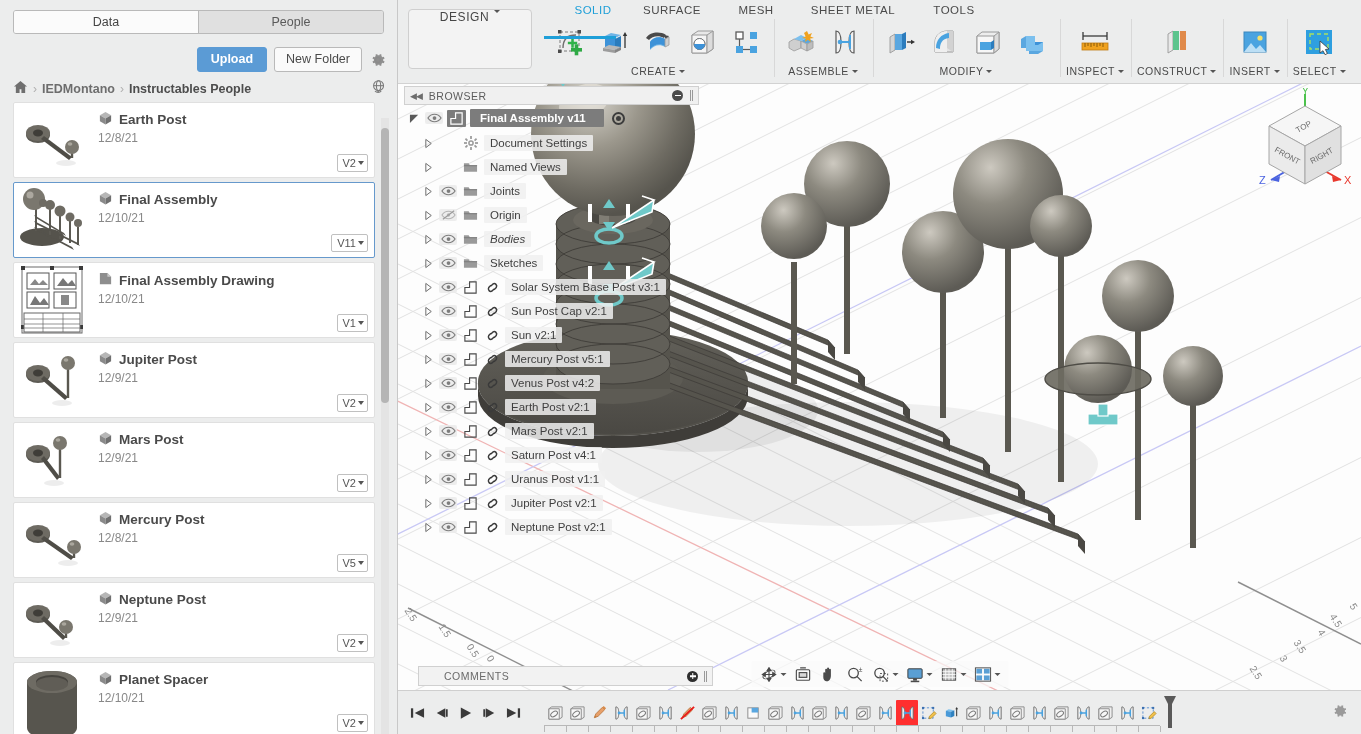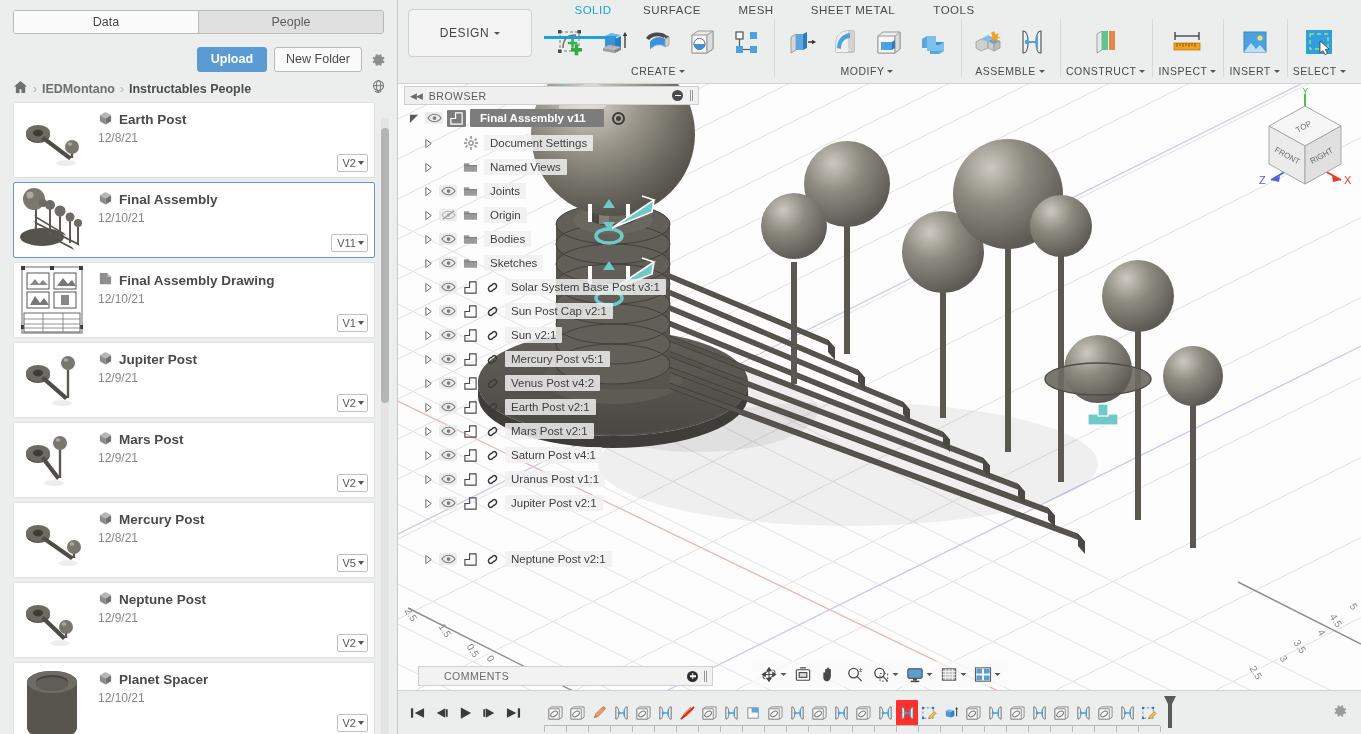--- a/index.html
+++ b/index.html
@@ -99,23 +99,23 @@
 
   
   #right { flex: 1; display: flex; flex-direction: column; position: relative; background: #eceded; }
 
   
   #ribbon {
     height: 84px; background: #eceded; border-bottom: 1px solid #d2d2d2;
     display: flex; align-items: flex-start; position: relative; flex: 0 0 84px;
   }
   .design-box {
-    width: 124px; height: 48px; margin: 9px 12px 16px 10px;
+    width: 124px; height: 60px; margin: 9px 12px 16px 10px;
     border: 1px solid #cfcfcf; border-radius: 4px; background: #f3f3f3;
-    display: flex; align-items: center; justify-content: center; gap: 5px;
+    display: flex; justify-content: center; gap: 5px;
     font-size: 12px; color: #464646; letter-spacing: .6px; cursor: pointer;
     flex: 0 0 124px;
   }
   .ribbon-tabs {
     position: absolute; left: 158px; top: 4px; display: flex; gap: 0;
     font-size: 11.5px; color: #4a4a4a; letter-spacing: .5px;
   }
   .rtab { cursor: pointer; white-space: nowrap; }
   .rtab.active { color: #1e9fd8; font-weight: normal; }
 
@@ -627,20 +627,48 @@
           <div class="rgroup-label">
             <span>CREATE</span>
             <span class="caret-sm"></span>
           </div>
         </div>
 
         <div class="rgroup">
           <div class="rgroup-icons">
             <div class="ricon">
               <svg width="32" height="32" viewBox="0 0 32 32">
+                <path d="M4 16l5-3 7 2v7l-7 3-5-3z" fill="#cfcfcf" stroke="#9a9a9a" stroke-width=".8"></path>
+                <path d="M16 15l6-3 6 3-6 3z" fill="#5aa7e0"></path>
+                <path d="M16 15v7l6 3v-7z" fill="#cfcfcf" stroke="#9a9a9a" stroke-width=".8"></path>
+                <path d="M22 18l6-3v7l-6 3z" fill="#bdbdbd" stroke="#9a9a9a" stroke-width=".8"></path>
+                <path d="M9 13l7-4 6 3-6 3z" fill="#7cc0ee"></path>
+                <path d="M22 5l1.6 3.6L27 7l-1.6 3.5L29 12l-3.8.4L26 16l-3.3-2.2L20 16l.8-3.6L17 12l3.6-1.4L19 7z" fill="#f0a21e"></path>
+              </svg>
+            </div>
+            <div class="ricon">
+              <svg width="32" height="32" viewBox="0 0 32 32">
+                <path d="M7 5c4 0 5 4 5 11s-1 11-5 11z" fill="#f2f2f2" stroke="#5a5a5a" stroke-width="1.2"></path>
+                <path d="M25 5c-4 0-5 4-5 11s1 11 5 11z" fill="#f2f2f2" stroke="#5a5a5a" stroke-width="1.2"></path>
+                <line x1="11" y1="16" x2="21" y2="16" stroke="#4aa3e0" stroke-width="2"></line>
+                <circle cx="11" cy="16" r="2.3" fill="#4aa3e0"></circle>
+                <line x1="21" y1="9" x2="21" y2="23" stroke="#4aa3e0" stroke-width="2"></line>
+              </svg>
+            </div>
+          </div>
+          <div class="rgroup-label">
+            <span>ASSEMBLE</span>
+            <span class="caret-sm"></span>
+          </div>
+        </div>
+
+        <div class="rgroup">
+          <div class="rgroup-icons">
+            <div class="ricon">
+              <svg width="32" height="32" viewBox="0 0 32 32">
                 <path d="M6 11l5-3v16l-5 3z" fill="#d6d6d6" stroke="#9a9a9a" stroke-width=".9"></path>
                 <path d="M11 8h7v16h-7z" fill="#5aa7e0"></path>
                 <path d="M18 8l4-2v16l-4 2z" fill="#2b7cbd"></path>
                 <line x1="23" y1="16" x2="29" y2="16" stroke="#333" stroke-width="1.4"></line>
                 <path d="M31 16l-4 2.2v-4.4z" fill="#333"></path>
               </svg>
             </div>
             <div class="ricon">
               <svg width="32" height="32" viewBox="0 0 32 32">
                 <path d="M7 26V16C7 9.5 12.5 5 19 5h6v21z" fill="#e4e4e4" stroke="#9a9a9a" stroke-width="1"></path>
@@ -661,64 +689,20 @@
             <div class="ricon">
               <svg width="32" height="32" viewBox="0 0 32 32">
                 <path d="M5 13l5-3h9v6h8v9l-5 3h-9v-6H5z" fill="#5aa7e0"></path>
                 <path d="M10 10h9v6h8v9H10z" fill="#7cc0ee"></path>
                 <path d="M19 16h8l-5 3h-3z" fill="#3d92d8"></path>
               </svg>
             </div>
           </div>
           <div class="rgroup-label">
             <span>MODIFY</span>
-            <span class="caret-sm"></span>
-          </div>
-        </div>
-
-        <div class="rgroup">
-          <div class="rgroup-icons">
-            <div class="ricon">
-              <svg width="32" height="32" viewBox="0 0 32 32">
-                <path d="M4 16l5-3 7 2v7l-7 3-5-3z" fill="#cfcfcf" stroke="#9a9a9a" stroke-width=".8"></path>
-                <path d="M16 15l6-3 6 3-6 3z" fill="#5aa7e0"></path>
-                <path d="M16 15v7l6 3v-7z" fill="#cfcfcf" stroke="#9a9a9a" stroke-width=".8"></path>
-                <path d="M22 18l6-3v7l-6 3z" fill="#bdbdbd" stroke="#9a9a9a" stroke-width=".8"></path>
-                <path d="M9 13l7-4 6 3-6 3z" fill="#7cc0ee"></path>
-                <path d="M22 5l1.6 3.6L27 7l-1.6 3.5L29 12l-3.8.4L26 16l-3.3-2.2L20 16l.8-3.6L17 12l3.6-1.4L19 7z" fill="#f0a21e"></path>
-              </svg>
-            </div>
-            <div class="ricon">
-              <svg width="32" height="32" viewBox="0 0 32 32">
-                <path d="M7 5c4 0 5 4 5 11s-1 11-5 11z" fill="#f2f2f2" stroke="#5a5a5a" stroke-width="1.2"></path>
-                <path d="M25 5c-4 0-5 4-5 11s1 11 5 11z" fill="#f2f2f2" stroke="#5a5a5a" stroke-width="1.2"></path>
-                <line x1="11" y1="16" x2="21" y2="16" stroke="#4aa3e0" stroke-width="2"></line>
-                <circle cx="11" cy="16" r="2.3" fill="#4aa3e0"></circle>
-                <line x1="21" y1="9" x2="21" y2="23" stroke="#4aa3e0" stroke-width="2"></line>
-              </svg>
-            </div>
-          </div>
-          <div class="rgroup-label">
-            <span>ASSEMBLE</span>
-            <span class="caret-sm"></span>
-          </div>
-        </div>
-
-        <div class="rgroup">
-          <div class="rgroup-icons">
-            <div class="ricon">
-              <svg width="32" height="32" viewBox="0 0 32 32">
-                <path d="M7 8l5-3v19l-5 3z" fill="#e8e8e8" stroke="#9a9a9a" stroke-width=".9"></path>
-                <path d="M12 5h6v19h-6z" fill="#5cc48d"></path>
-                <path d="M19 5h6v19h-6z" fill="#e08a4a"></path>
-              </svg>
-            </div>
-          </div>
-          <div class="rgroup-label">
-            <span>CONSTRUCT</span>
             <span class="caret-sm"></span>
           </div>
         </div>
 
         <div class="rgroup">
           <div class="rgroup-icons">
             <div class="ricon">
               <svg width="34" height="32" viewBox="0 0 34 32">
                 <line x1="5" y1="10" x2="29" y2="10" stroke="#3a3a3a" stroke-width="1.3"></line>
                 <line x1="5" y1="6" x2="5" y2="14" stroke="#3a3a3a" stroke-width="1.3"></line>
@@ -731,20 +715,36 @@
                     <line x1="16" y1="17" x2="16" y2="20"></line>
                   <line x1="19" y1="17" x2="19" y2="21"></line>
                     <line x1="22" y1="17" x2="22" y2="20"></line>
                   <line x1="25" y1="17" x2="25" y2="21"></line>
                 </g>
               </svg>
             </div>
           </div>
           <div class="rgroup-label">
             <span>INSPECT</span>
+            <span class="caret-sm"></span>
+          </div>
+        </div>
+
+        <div class="rgroup">
+          <div class="rgroup-icons">
+            <div class="ricon">
+              <svg width="32" height="32" viewBox="0 0 32 32">
+                <path d="M7 8l5-3v19l-5 3z" fill="#e8e8e8" stroke="#9a9a9a" stroke-width=".9"></path>
+                <path d="M12 5h6v19h-6z" fill="#5cc48d"></path>
+                <path d="M19 5h6v19h-6z" fill="#e08a4a"></path>
+              </svg>
+            </div>
+          </div>
+          <div class="rgroup-label">
+            <span>CONSTRUCT</span>
             <span class="caret-sm"></span>
           </div>
         </div>
 
         <div class="rgroup">
           <div class="rgroup-icons">
             <div class="ricon">
               <svg width="32" height="32" viewBox="0 0 32 32">
                 <rect x="5" y="6" width="22" height="20" fill="#4aa3e0" stroke="#3b88bd" stroke-width="1"></rect>
                 <circle cx="21" cy="12" r="2.6" fill="#f5e16a"></circle>
@@ -1085,61 +1085,86 @@
               </span>
      <span class="br-ico">
                 <svg width="15" height="13" viewBox="0 0 16 13">
                   <path d="M1 2h5l1.4 2H15v7H1z" fill="#9a9a9a"></path>
                   <path d="M1 4h14v1.2H1z" fill="#7d7d7d"></path>
                 </svg>
               </span>
 
      <span class="br-label">Origin</span>
             </div>
+            <div class="br-row" style="padding-left: 18px; font-style: italic;">
+              <span class="br-arrow">
+       <svg width="10" height="11" viewBox="0 0 11 12" fill="none" stroke="#6f6f6f" stroke-width="1.1">
+                  <path d="M2 1.5l6 4.5-6 4.5z"></path>
+                </svg>
+              </span>
+     <span class="br-eye eyebg">
+                <svg width="15" height="12" viewBox="0 0 16 12" fill="none" stroke="#7d7d7d" stroke-width="1.3">
+      <path d="M1 6s2.6-4 7-4 7 4 7 4-2.6 4-7 4S1 6 1 6z"></path>
+                  <circle cx="8" cy="6" r="2" fill="#7d7d7d" stroke="none"></circle>
+                </svg>
+              </span>
+     <span class="br-ico">
+                <svg width="15" height="13" viewBox="0 0 16 13">
+                  <path d="M1 2h5l1.4 2H15v7H1z" fill="#9a9a9a"></path>
+                  <path d="M1 4h14v1.2H1z" fill="#7d7d7d"></path>
+                </svg>
+              </span>
+
+     <span class="br-label">Bodies</span>
+            </div>
             <div class="br-row" style="padding-left: 18px;">
               <span class="br-arrow">
        <svg width="10" height="11" viewBox="0 0 11 12" fill="none" stroke="#6f6f6f" stroke-width="1.1">
                   <path d="M2 1.5l6 4.5-6 4.5z"></path>
                 </svg>
               </span>
      <span class="br-eye eyebg">
                 <svg width="15" height="12" viewBox="0 0 16 12" fill="none" stroke="#7d7d7d" stroke-width="1.3">
       <path d="M1 6s2.6-4 7-4 7 4 7 4-2.6 4-7 4S1 6 1 6z"></path>
                   <circle cx="8" cy="6" r="2" fill="#7d7d7d" stroke="none"></circle>
                 </svg>
               </span>
      <span class="br-ico">
                 <svg width="15" height="13" viewBox="0 0 16 13">
                   <path d="M1 2h5l1.4 2H15v7H1z" fill="#9a9a9a"></path>
                   <path d="M1 4h14v1.2H1z" fill="#7d7d7d"></path>
                 </svg>
               </span>
 
-     <span class="br-label">Bodies</span>
+     <span class="br-label">Sketches</span>
             </div>
             <div class="br-row" style="padding-left: 18px;">
               <span class="br-arrow">
        <svg width="10" height="11" viewBox="0 0 11 12" fill="none" stroke="#6f6f6f" stroke-width="1.1">
                   <path d="M2 1.5l6 4.5-6 4.5z"></path>
                 </svg>
               </span>
      <span class="br-eye eyebg">
                 <svg width="15" height="12" viewBox="0 0 16 12" fill="none" stroke="#7d7d7d" stroke-width="1.3">
       <path d="M1 6s2.6-4 7-4 7 4 7 4-2.6 4-7 4S1 6 1 6z"></path>
                   <circle cx="8" cy="6" r="2" fill="#7d7d7d" stroke="none"></circle>
                 </svg>
               </span>
      <span class="br-ico">
-                <svg width="15" height="13" viewBox="0 0 16 13">
-                  <path d="M1 2h5l1.4 2H15v7H1z" fill="#9a9a9a"></path>
-                  <path d="M1 4h14v1.2H1z" fill="#7d7d7d"></path>
-                </svg>
-              </span>
-
-     <span class="br-label">Sketches</span>
+                <svg width="15" height="15" viewBox="0 0 16 16" fill="none" stroke="#4a4a4a" stroke-width="1.2">
+  <path d="M2 8h5V2h7v12H2z"></path>
+                </svg>
+              </span>
+     <span class="br-link">
+                <svg width="15" height="13" viewBox="0 0 16 13" fill="none" stroke="#3a3a3a" stroke-width="1.6">
+  <path d="M6.4 4.2L4 6.6a2.6 2.6 0 003.6 3.6l2-2"></path>
+                  <path d="M9.6 8.8L12 6.4a2.6 2.6 0 00-3.6-3.6l-2 2"></path>
+                </svg>
+              </span>
+     <span class="br-label">Solar System Base Post v3:1</span>
             </div>
             <div class="br-row" style="padding-left: 18px;">
               <span class="br-arrow">
        <svg width="10" height="11" viewBox="0 0 11 12" fill="none" stroke="#6f6f6f" stroke-width="1.1">
                   <path d="M2 1.5l6 4.5-6 4.5z"></path>
                 </svg>
               </span>
      <span class="br-eye eyebg">
                 <svg width="15" height="12" viewBox="0 0 16 12" fill="none" stroke="#7d7d7d" stroke-width="1.3">
       <path d="M1 6s2.6-4 7-4 7 4 7 4-2.6 4-7 4S1 6 1 6z"></path>
@@ -1150,21 +1175,21 @@
                 <svg width="15" height="15" viewBox="0 0 16 16" fill="none" stroke="#4a4a4a" stroke-width="1.2">
   <path d="M2 8h5V2h7v12H2z"></path>
                 </svg>
               </span>
      <span class="br-link">
                 <svg width="15" height="13" viewBox="0 0 16 13" fill="none" stroke="#3a3a3a" stroke-width="1.6">
   <path d="M6.4 4.2L4 6.6a2.6 2.6 0 003.6 3.6l2-2"></path>
                   <path d="M9.6 8.8L12 6.4a2.6 2.6 0 00-3.6-3.6l-2 2"></path>
                 </svg>
               </span>
-     <span class="br-label">Solar System Base Post v3:1</span>
+     <span class="br-label">Sun Post Cap v2:1</span>
             </div>
             <div class="br-row" style="padding-left: 18px;">
               <span class="br-arrow">
        <svg width="10" height="11" viewBox="0 0 11 12" fill="none" stroke="#6f6f6f" stroke-width="1.1">
                   <path d="M2 1.5l6 4.5-6 4.5z"></path>
                 </svg>
               </span>
      <span class="br-eye eyebg">
                 <svg width="15" height="12" viewBox="0 0 16 12" fill="none" stroke="#7d7d7d" stroke-width="1.3">
       <path d="M1 6s2.6-4 7-4 7 4 7 4-2.6 4-7 4S1 6 1 6z"></path>
@@ -1175,21 +1200,21 @@
                 <svg width="15" height="15" viewBox="0 0 16 16" fill="none" stroke="#4a4a4a" stroke-width="1.2">
   <path d="M2 8h5V2h7v12H2z"></path>
                 </svg>
               </span>
      <span class="br-link">
                 <svg width="15" height="13" viewBox="0 0 16 13" fill="none" stroke="#3a3a3a" stroke-width="1.6">
   <path d="M6.4 4.2L4 6.6a2.6 2.6 0 003.6 3.6l2-2"></path>
                   <path d="M9.6 8.8L12 6.4a2.6 2.6 0 00-3.6-3.6l-2 2"></path>
                 </svg>
               </span>
-     <span class="br-label">Sun Post Cap v2:1</span>
+     <span class="br-label">Sun v2:1</span>
             </div>
             <div class="br-row" style="padding-left: 18px;">
               <span class="br-arrow">
        <svg width="10" height="11" viewBox="0 0 11 12" fill="none" stroke="#6f6f6f" stroke-width="1.1">
                   <path d="M2 1.5l6 4.5-6 4.5z"></path>
                 </svg>
               </span>
      <span class="br-eye eyebg">
                 <svg width="15" height="12" viewBox="0 0 16 12" fill="none" stroke="#7d7d7d" stroke-width="1.3">
       <path d="M1 6s2.6-4 7-4 7 4 7 4-2.6 4-7 4S1 6 1 6z"></path>
@@ -1200,21 +1225,21 @@
                 <svg width="15" height="15" viewBox="0 0 16 16" fill="none" stroke="#4a4a4a" stroke-width="1.2">
   <path d="M2 8h5V2h7v12H2z"></path>
                 </svg>
               </span>
      <span class="br-link">
                 <svg width="15" height="13" viewBox="0 0 16 13" fill="none" stroke="#3a3a3a" stroke-width="1.6">
   <path d="M6.4 4.2L4 6.6a2.6 2.6 0 003.6 3.6l2-2"></path>
                   <path d="M9.6 8.8L12 6.4a2.6 2.6 0 00-3.6-3.6l-2 2"></path>
                 </svg>
               </span>
-     <span class="br-label">Sun v2:1</span>
+     <span class="br-label">Mercury Post v5:1</span>
             </div>
             <div class="br-row" style="padding-left: 18px;">
               <span class="br-arrow">
        <svg width="10" height="11" viewBox="0 0 11 12" fill="none" stroke="#6f6f6f" stroke-width="1.1">
                   <path d="M2 1.5l6 4.5-6 4.5z"></path>
                 </svg>
               </span>
      <span class="br-eye eyebg">
                 <svg width="15" height="12" viewBox="0 0 16 12" fill="none" stroke="#7d7d7d" stroke-width="1.3">
       <path d="M1 6s2.6-4 7-4 7 4 7 4-2.6 4-7 4S1 6 1 6z"></path>
@@ -1225,21 +1250,21 @@
                 <svg width="15" height="15" viewBox="0 0 16 16" fill="none" stroke="#4a4a4a" stroke-width="1.2">
   <path d="M2 8h5V2h7v12H2z"></path>
                 </svg>
               </span>
      <span class="br-link">
                 <svg width="15" height="13" viewBox="0 0 16 13" fill="none" stroke="#3a3a3a" stroke-width="1.6">
   <path d="M6.4 4.2L4 6.6a2.6 2.6 0 003.6 3.6l2-2"></path>
                   <path d="M9.6 8.8L12 6.4a2.6 2.6 0 00-3.6-3.6l-2 2"></path>
                 </svg>
               </span>
-     <span class="br-label">Mercury Post v5:1</span>
+     <span class="br-label">Venus Post v4:2</span>
             </div>
             <div class="br-row" style="padding-left: 18px;">
               <span class="br-arrow">
        <svg width="10" height="11" viewBox="0 0 11 12" fill="none" stroke="#6f6f6f" stroke-width="1.1">
                   <path d="M2 1.5l6 4.5-6 4.5z"></path>
                 </svg>
               </span>
      <span class="br-eye eyebg">
                 <svg width="15" height="12" viewBox="0 0 16 12" fill="none" stroke="#7d7d7d" stroke-width="1.3">
       <path d="M1 6s2.6-4 7-4 7 4 7 4-2.6 4-7 4S1 6 1 6z"></path>
@@ -1250,21 +1275,21 @@
                 <svg width="15" height="15" viewBox="0 0 16 16" fill="none" stroke="#4a4a4a" stroke-width="1.2">
   <path d="M2 8h5V2h7v12H2z"></path>
                 </svg>
               </span>
      <span class="br-link">
                 <svg width="15" height="13" viewBox="0 0 16 13" fill="none" stroke="#3a3a3a" stroke-width="1.6">
   <path d="M6.4 4.2L4 6.6a2.6 2.6 0 003.6 3.6l2-2"></path>
                   <path d="M9.6 8.8L12 6.4a2.6 2.6 0 00-3.6-3.6l-2 2"></path>
                 </svg>
               </span>
-     <span class="br-label">Venus Post v4:2</span>
+     <span class="br-label">Earth Post v2:1</span>
             </div>
             <div class="br-row" style="padding-left: 18px;">
               <span class="br-arrow">
        <svg width="10" height="11" viewBox="0 0 11 12" fill="none" stroke="#6f6f6f" stroke-width="1.1">
                   <path d="M2 1.5l6 4.5-6 4.5z"></path>
                 </svg>
               </span>
      <span class="br-eye eyebg">
                 <svg width="15" height="12" viewBox="0 0 16 12" fill="none" stroke="#7d7d7d" stroke-width="1.3">
       <path d="M1 6s2.6-4 7-4 7 4 7 4-2.6 4-7 4S1 6 1 6z"></path>
@@ -1275,21 +1300,21 @@
                 <svg width="15" height="15" viewBox="0 0 16 16" fill="none" stroke="#4a4a4a" stroke-width="1.2">
   <path d="M2 8h5V2h7v12H2z"></path>
                 </svg>
               </span>
      <span class="br-link">
                 <svg width="15" height="13" viewBox="0 0 16 13" fill="none" stroke="#3a3a3a" stroke-width="1.6">
   <path d="M6.4 4.2L4 6.6a2.6 2.6 0 003.6 3.6l2-2"></path>
                   <path d="M9.6 8.8L12 6.4a2.6 2.6 0 00-3.6-3.6l-2 2"></path>
                 </svg>
               </span>
-     <span class="br-label">Earth Post v2:1</span>
+     <span class="br-label">Mars Post v2:1</span>
             </div>
             <div class="br-row" style="padding-left: 18px;">
               <span class="br-arrow">
        <svg width="10" height="11" viewBox="0 0 11 12" fill="none" stroke="#6f6f6f" stroke-width="1.1">
                   <path d="M2 1.5l6 4.5-6 4.5z"></path>
                 </svg>
               </span>
      <span class="br-eye eyebg">
                 <svg width="15" height="12" viewBox="0 0 16 12" fill="none" stroke="#7d7d7d" stroke-width="1.3">
       <path d="M1 6s2.6-4 7-4 7 4 7 4-2.6 4-7 4S1 6 1 6z"></path>
@@ -1300,21 +1325,21 @@
                 <svg width="15" height="15" viewBox="0 0 16 16" fill="none" stroke="#4a4a4a" stroke-width="1.2">
   <path d="M2 8h5V2h7v12H2z"></path>
                 </svg>
               </span>
      <span class="br-link">
                 <svg width="15" height="13" viewBox="0 0 16 13" fill="none" stroke="#3a3a3a" stroke-width="1.6">
   <path d="M6.4 4.2L4 6.6a2.6 2.6 0 003.6 3.6l2-2"></path>
                   <path d="M9.6 8.8L12 6.4a2.6 2.6 0 00-3.6-3.6l-2 2"></path>
                 </svg>
               </span>
-     <span class="br-label">Mars Post v2:1</span>
+     <span class="br-label">Saturn Post v4:1</span>
             </div>
             <div class="br-row" style="padding-left: 18px;">
               <span class="br-arrow">
        <svg width="10" height="11" viewBox="0 0 11 12" fill="none" stroke="#6f6f6f" stroke-width="1.1">
                   <path d="M2 1.5l6 4.5-6 4.5z"></path>
                 </svg>
               </span>
      <span class="br-eye eyebg">
                 <svg width="15" height="12" viewBox="0 0 16 12" fill="none" stroke="#7d7d7d" stroke-width="1.3">
       <path d="M1 6s2.6-4 7-4 7 4 7 4-2.6 4-7 4S1 6 1 6z"></path>
@@ -1325,21 +1350,21 @@
                 <svg width="15" height="15" viewBox="0 0 16 16" fill="none" stroke="#4a4a4a" stroke-width="1.2">
   <path d="M2 8h5V2h7v12H2z"></path>
                 </svg>
               </span>
      <span class="br-link">
                 <svg width="15" height="13" viewBox="0 0 16 13" fill="none" stroke="#3a3a3a" stroke-width="1.6">
   <path d="M6.4 4.2L4 6.6a2.6 2.6 0 003.6 3.6l2-2"></path>
                   <path d="M9.6 8.8L12 6.4a2.6 2.6 0 00-3.6-3.6l-2 2"></path>
                 </svg>
               </span>
-     <span class="br-label">Saturn Post v4:1</span>
+     <span class="br-label">Uranus Post v1:1</span>
             </div>
             <div class="br-row" style="padding-left: 18px;">
               <span class="br-arrow">
        <svg width="10" height="11" viewBox="0 0 11 12" fill="none" stroke="#6f6f6f" stroke-width="1.1">
                   <path d="M2 1.5l6 4.5-6 4.5z"></path>
                 </svg>
               </span>
      <span class="br-eye eyebg">
                 <svg width="15" height="12" viewBox="0 0 16 12" fill="none" stroke="#7d7d7d" stroke-width="1.3">
       <path d="M1 6s2.6-4 7-4 7 4 7 4-2.6 4-7 4S1 6 1 6z"></path>
@@ -1350,48 +1375,23 @@
                 <svg width="15" height="15" viewBox="0 0 16 16" fill="none" stroke="#4a4a4a" stroke-width="1.2">
   <path d="M2 8h5V2h7v12H2z"></path>
                 </svg>
               </span>
      <span class="br-link">
                 <svg width="15" height="13" viewBox="0 0 16 13" fill="none" stroke="#3a3a3a" stroke-width="1.6">
   <path d="M6.4 4.2L4 6.6a2.6 2.6 0 003.6 3.6l2-2"></path>
                   <path d="M9.6 8.8L12 6.4a2.6 2.6 0 00-3.6-3.6l-2 2"></path>
                 </svg>
               </span>
-     <span class="br-label">Uranus Post v1:1</span>
+     <span class="br-label">Jupiter Post v2:1</span>
             </div>
             <div class="br-row" style="padding-left: 18px;">
-              <span class="br-arrow">
-       <svg width="10" height="11" viewBox="0 0 11 12" fill="none" stroke="#6f6f6f" stroke-width="1.1">
-                  <path d="M2 1.5l6 4.5-6 4.5z"></path>
-                </svg>
-              </span>
-     <span class="br-eye eyebg">
-                <svg width="15" height="12" viewBox="0 0 16 12" fill="none" stroke="#7d7d7d" stroke-width="1.3">
-      <path d="M1 6s2.6-4 7-4 7 4 7 4-2.6 4-7 4S1 6 1 6z"></path>
-                  <circle cx="8" cy="6" r="2" fill="#7d7d7d" stroke="none"></circle>
-                </svg>
-              </span>
-     <span class="br-ico">
-                <svg width="15" height="15" viewBox="0 0 16 16" fill="none" stroke="#4a4a4a" stroke-width="1.2">
-  <path d="M2 8h5V2h7v12H2z"></path>
-                </svg>
-              </span>
-     <span class="br-link">
-                <svg width="15" height="13" viewBox="0 0 16 13" fill="none" stroke="#3a3a3a" stroke-width="1.6">
-  <path d="M6.4 4.2L4 6.6a2.6 2.6 0 003.6 3.6l2-2"></path>
-                  <path d="M9.6 8.8L12 6.4a2.6 2.6 0 00-3.6-3.6l-2 2"></path>
-                </svg>
-              </span>
-     <span class="br-label">Jupiter Post v2:1</span>
-            </div>
-            <div class="br-row" style="padding-left: 18px; margin-top: 32px;">
               <span class="br-arrow">
        <svg width="10" height="11" viewBox="0 0 11 12" fill="none" stroke="#6f6f6f" stroke-width="1.1">
                   <path d="M2 1.5l6 4.5-6 4.5z"></path>
                 </svg>
               </span>
      <span class="br-eye eyebg">
                 <svg width="15" height="12" viewBox="0 0 16 12" fill="none" stroke="#7d7d7d" stroke-width="1.3">
       <path d="M1 6s2.6-4 7-4 7 4 7 4-2.6 4-7 4S1 6 1 6z"></path>
                   <circle cx="8" cy="6" r="2" fill="#7d7d7d" stroke="none"></circle>
                 </svg>

